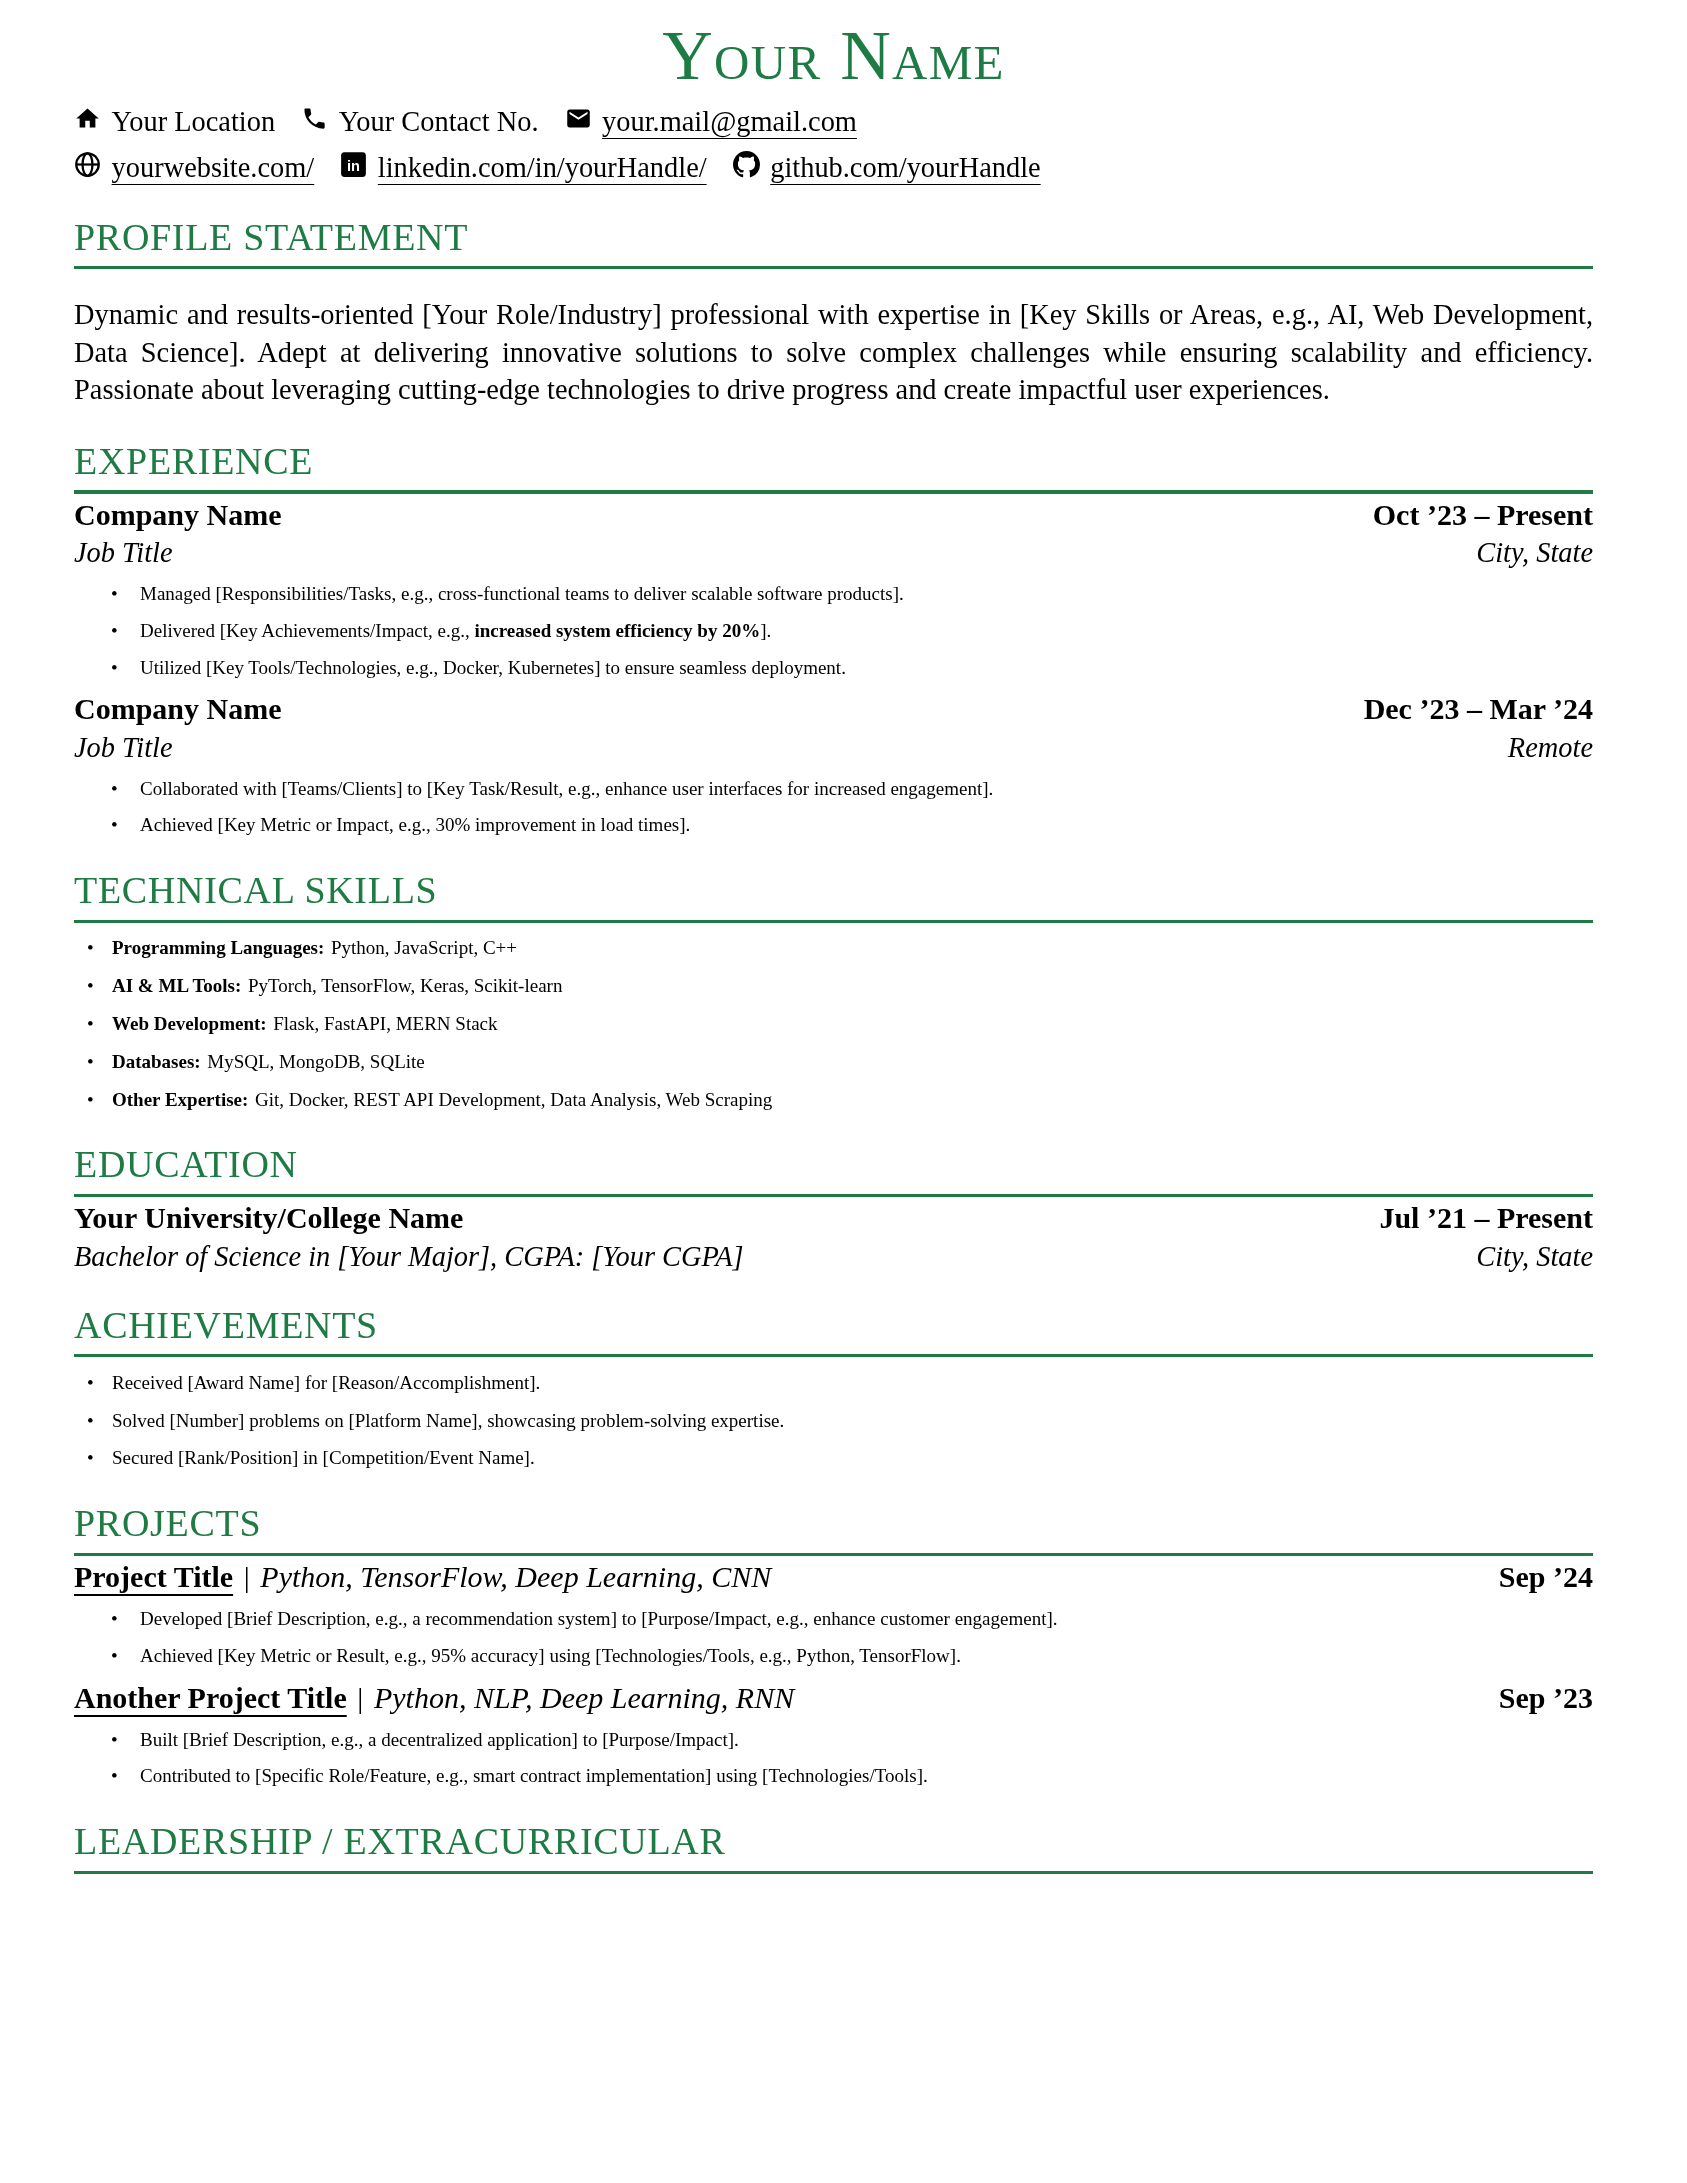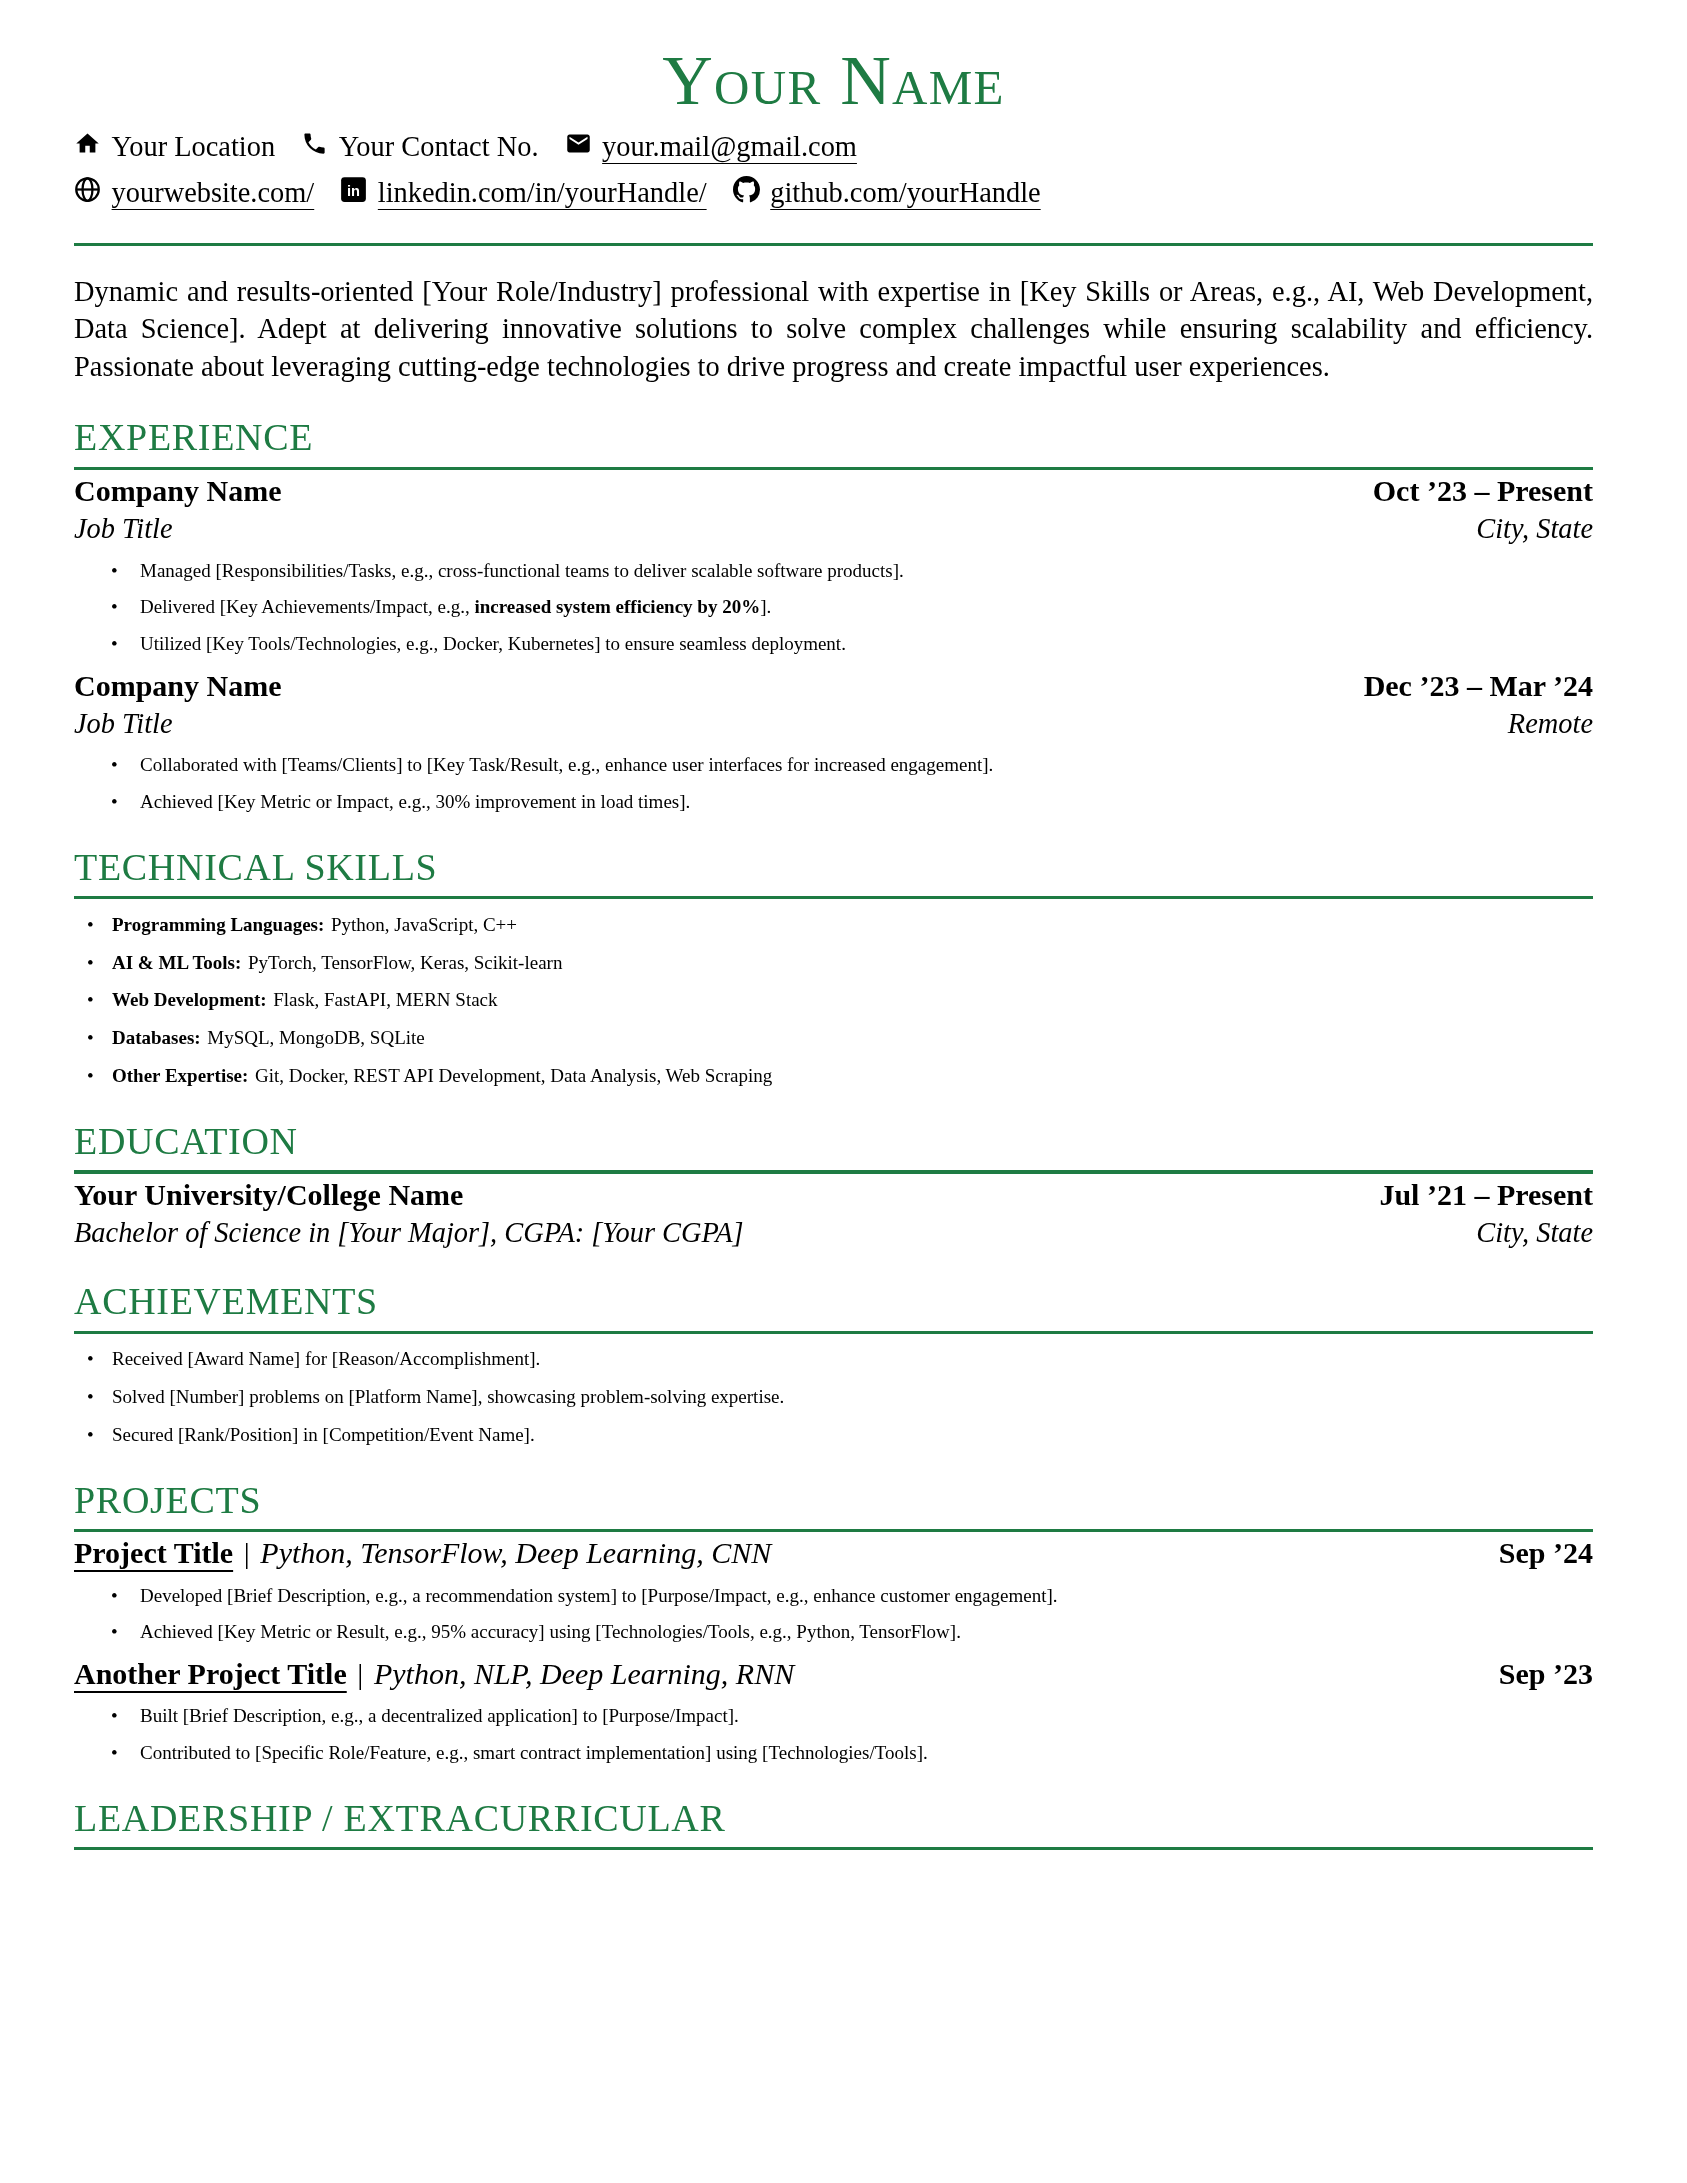--- a/index.html
+++ b/index.html
@@ -1,19 +1,19 @@
 <!DOCTYPE html>
 <html style="--accent: #1e7b43;font-size:10.6px"><head>
 <meta charset="utf-8">
 <style>
   :root { --accent: #1e7b43; }
   * { box-sizing: border-box; }
   body { margin: 0; background: #ffffff; color: #000;
          font-family: "Liberation Serif", "DejaVu Serif", serif; }
-  .page { width: 1667px; height: 2183px; padding: 44px 74px 0 74px; overflow: hidden; }
+  .page { width: 1667px; height: 2183px; padding: 19px 74px 0 74px; overflow: hidden; }
 
   
   .name { text-align: center; color: var(--accent); font-variant: small-caps;
           font-size: 70px; line-height: 1.05; font-weight: 500; letter-spacing: 1.3px; }
   .contact-line { display: flex; justify-content: flex-start; align-items: center;
                   gap: 26px; font-size: 28.4px; margin-top: 12px; }
   .contact-item { display: flex; align-items: center; gap: 10.6px; }
   .contact-item svg { width: 27px; height: 27px; flex: 0 0 auto; }
   .u { text-decoration: underline; text-underline-offset: 6.6px; text-decoration-thickness: 1.3px; }
 
@@ -105,20 +105,21 @@
           <svg viewBox="0 0 24 24">
               <path fill="#000" d="M12 0C5.37 0 0 5.37 0 12c0 5.31 3.435 9.795 8.205 11.385.6.105.825-.255.825-.57 0-.285-.015-1.23-.015-2.235-3.015.555-3.795-.735-4.035-1.41-.135-.345-.72-1.41-1.23-1.695-.42-.225-1.02-.78-.015-.795.945-.015 1.62.87 1.845 1.23 1.08 1.815 2.805 1.305 3.495.99.105-.78.42-1.305.765-1.605-2.67-.3-5.46-1.335-5.46-5.925 0-1.305.465-2.385 1.23-3.225-.12-.3-.54-1.53.12-3.18 0 0 1.005-.315 3.3 1.23.96-.27 1.98-.405 3-.405s2.04.135 3 .405c2.295-1.56 3.3-1.23 3.3-1.23.66 1.65.24 2.88.12 3.18.765.84 1.23 1.905 1.23 3.225 0 4.605-2.805 5.625-5.475 5.925.435.375.81 1.095.81 2.22 0 1.605-.015 2.895-.015 3.3 0 .315.225.69.825.57A12.02 12.02 0 0 0 24 12c0-6.63-5.37-12-12-12z"></path>
             </svg>
         </span>
         <span class="u">github.com/yourHandle</span>
       </div>
     </div>
   </div>
 
   <div class="section">
+    <div class="section-title">PROFILE STATEMENT</div>
     <div class="rule"></div>
     <div class="para">Dynamic and results-oriented [Your Role/Industry] professional with expertise in [Key Skills or Areas, e.g., AI, Web Development, Data Science]. Adept at delivering innovative solutions to solve complex challenges while ensuring scalability and efficiency. Passionate about leveraging cutting-edge technologies to drive progress and create impactful user experiences.</div>
   </div>
 
   <div class="section">
     <div class="section-title">EXPERIENCE</div>
     <div class="rule"></div>
 
     <div class="entry">
       <div class="entry-head">

